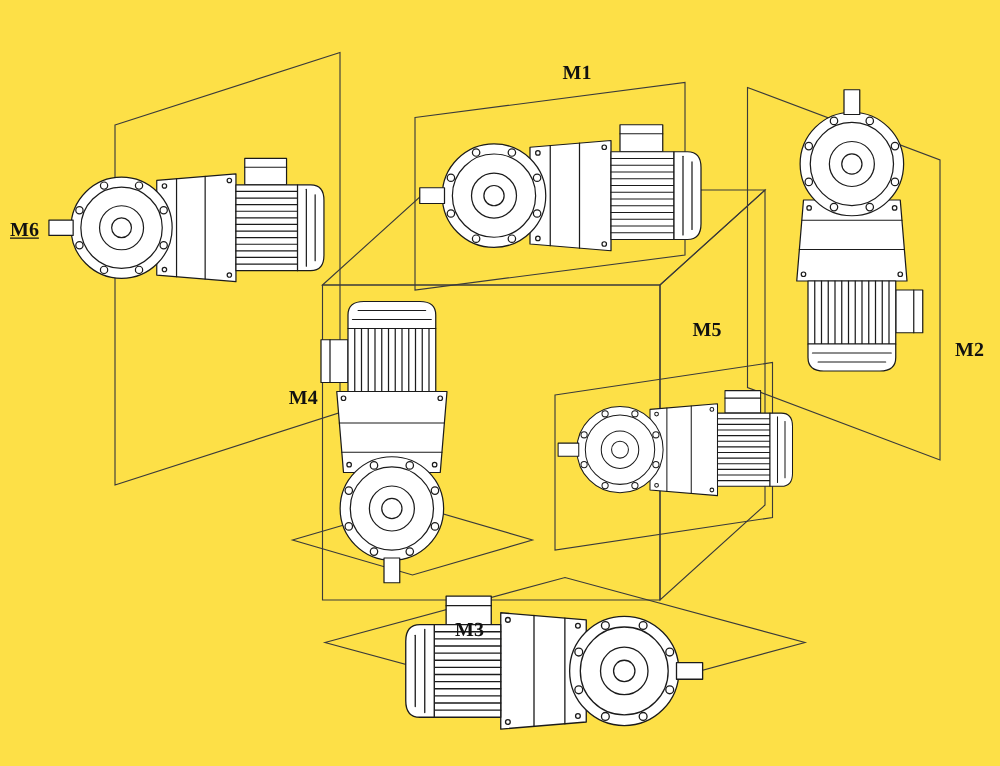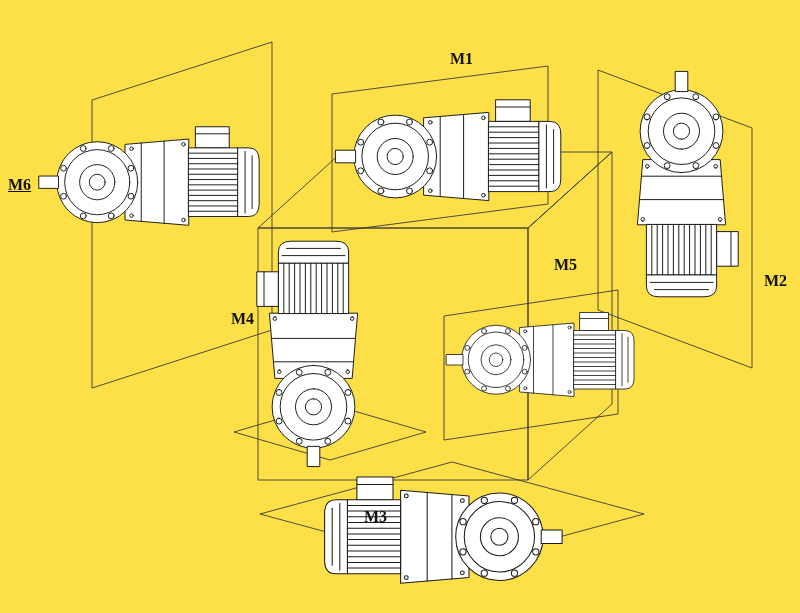--- a/index.html
+++ b/index.html
@@ -123,18 +123,18 @@
     <g>
       <use href="#gearmotor" transform="translate(460,311) scale(0.75)"></use>
     </g>
     <g>
       <use href="#gearmotor" transform="translate(545,475) scale(-0.95,0.95)"></use>
     </g>
   </svg>
 
   <div class="pos-label" style="left:450px;top:50px;">M1</div>
   <div class="pos-label" style="left:764px;top:272px;">M2</div>
-  <div class="pos-label" style="left:364px;top:508px;">M3</div>
+  <div class="pos-label" style="left:364px;top:496px;">M3</div>
   <div class="pos-label" style="left:212px;top:310px;margin-left:19px;">M4</div>
   <div class="pos-label" style="left:554px;top:256px;text-align:right;">M5</div>
   <div class="pos-label" style="left:8px;top:176px;text-decoration:underline;">M6</div>
 
 </div>
 
 </body></html>

